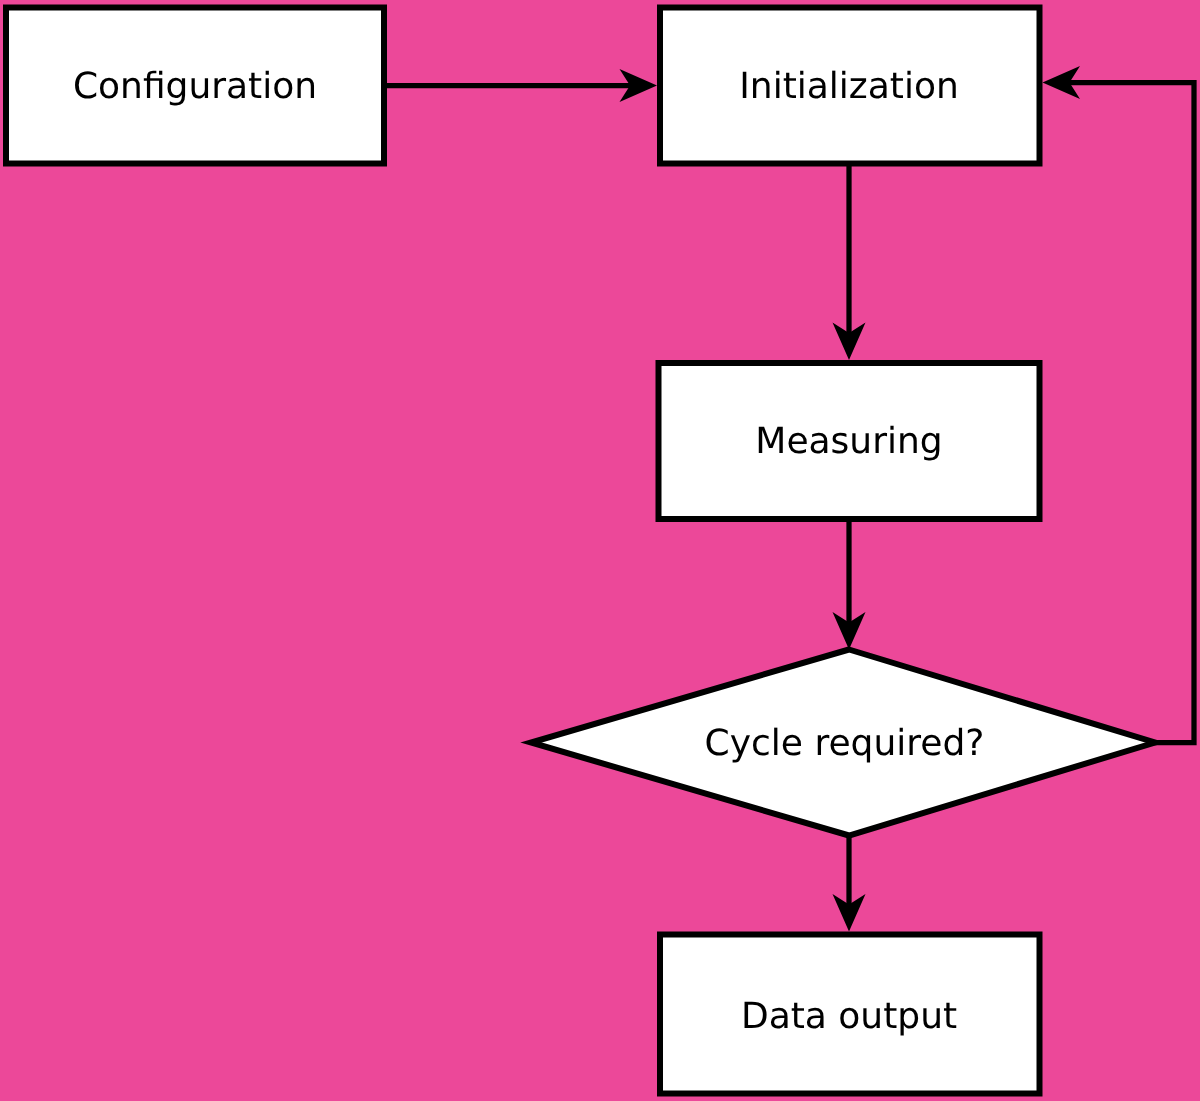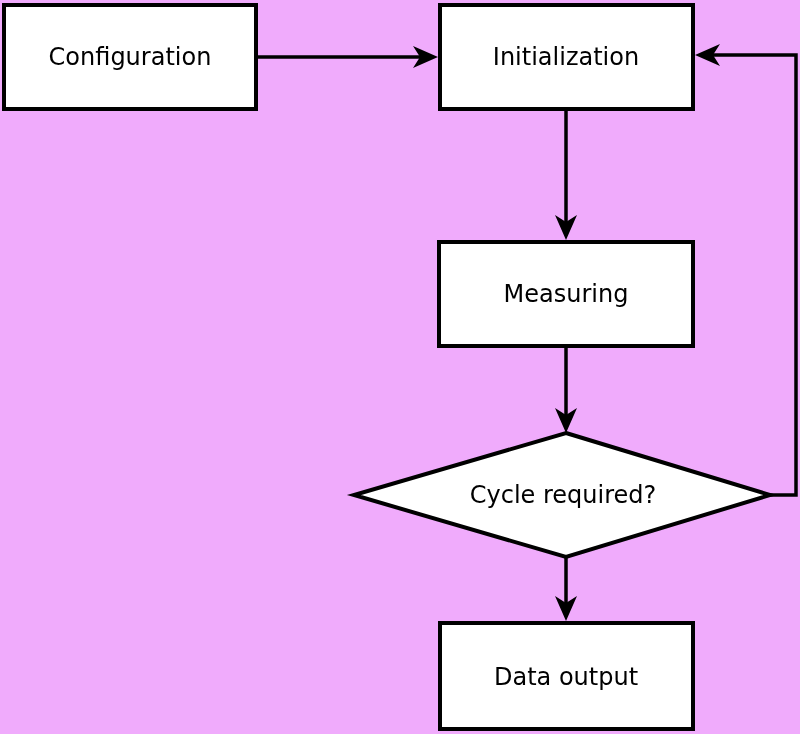--- a/index.html
+++ b/index.html
@@ -4,21 +4,21 @@
 <style>
   html, body {
     margin: 0;
     padding: 0;
     background: #ffffff;
   }
   .canvas {
     position: relative;
     width: 800px;
     height: 734px;
-    background: #f0abfc;
+    background: #ec4899;
     font-family: "DejaVu Sans", sans-serif;
   }
   svg text {
     font-family: "DejaVu Sans", sans-serif;
     font-size: 24px;
     fill: #000000;
   }
   .node-shape {
     fill: #ffffff;
     stroke: #000000;

